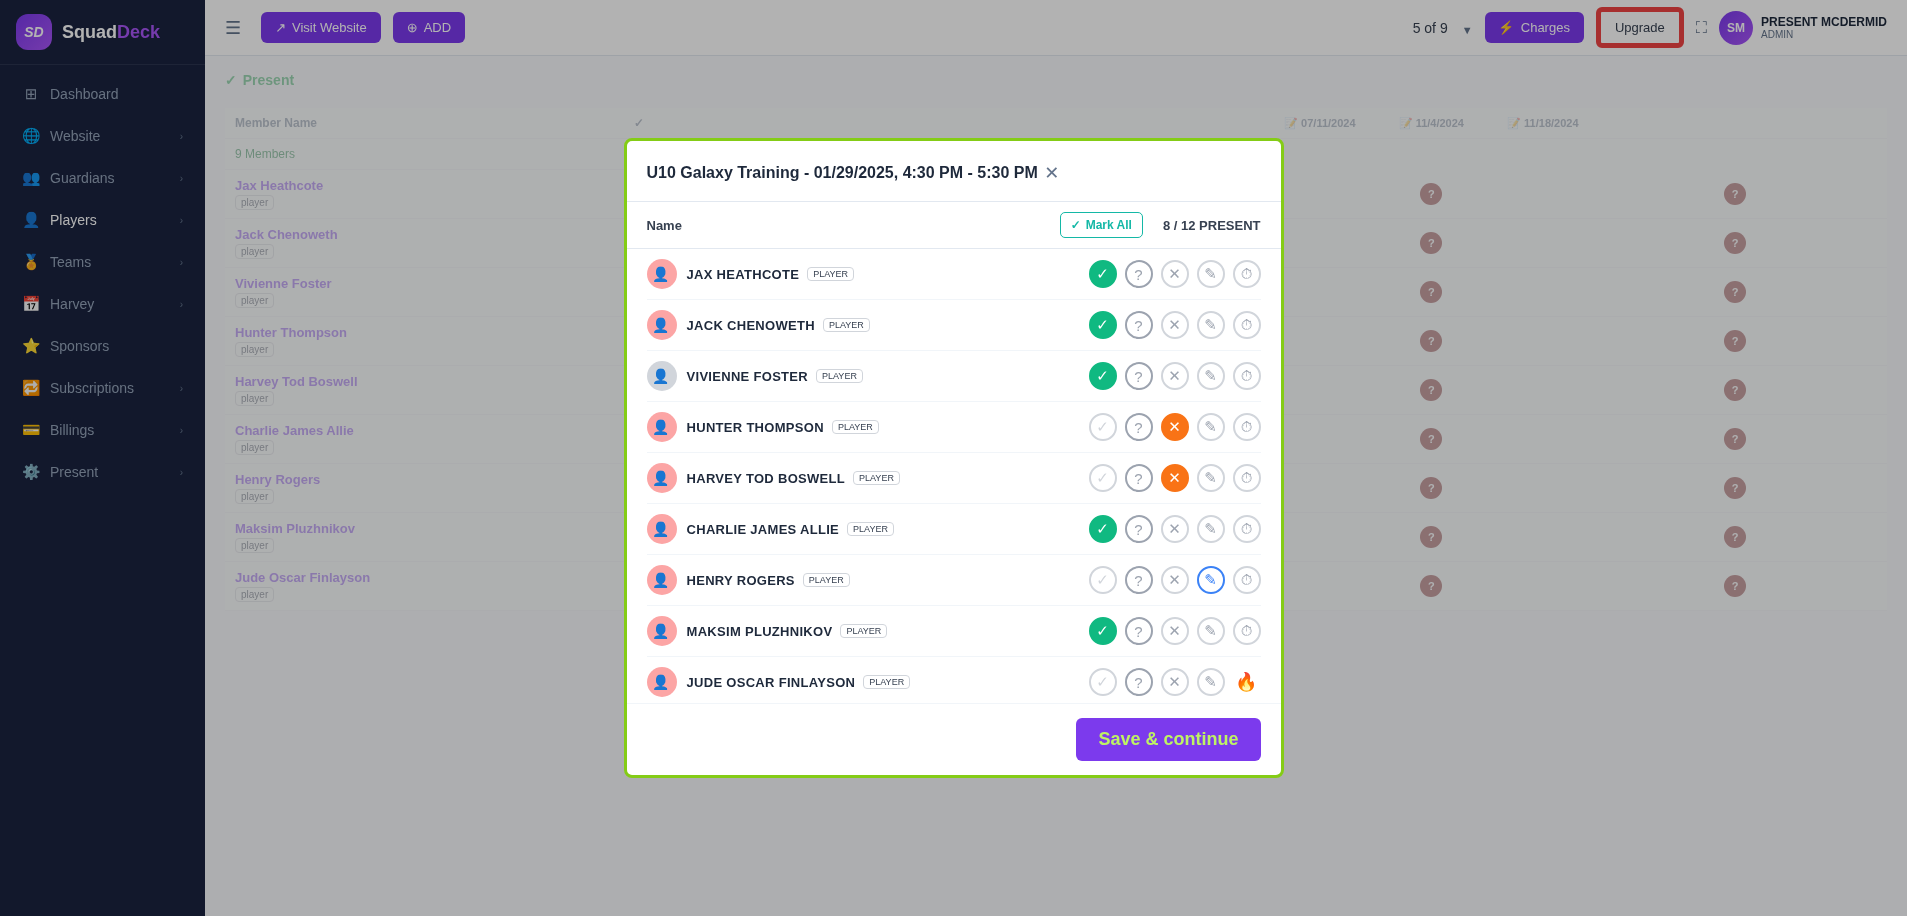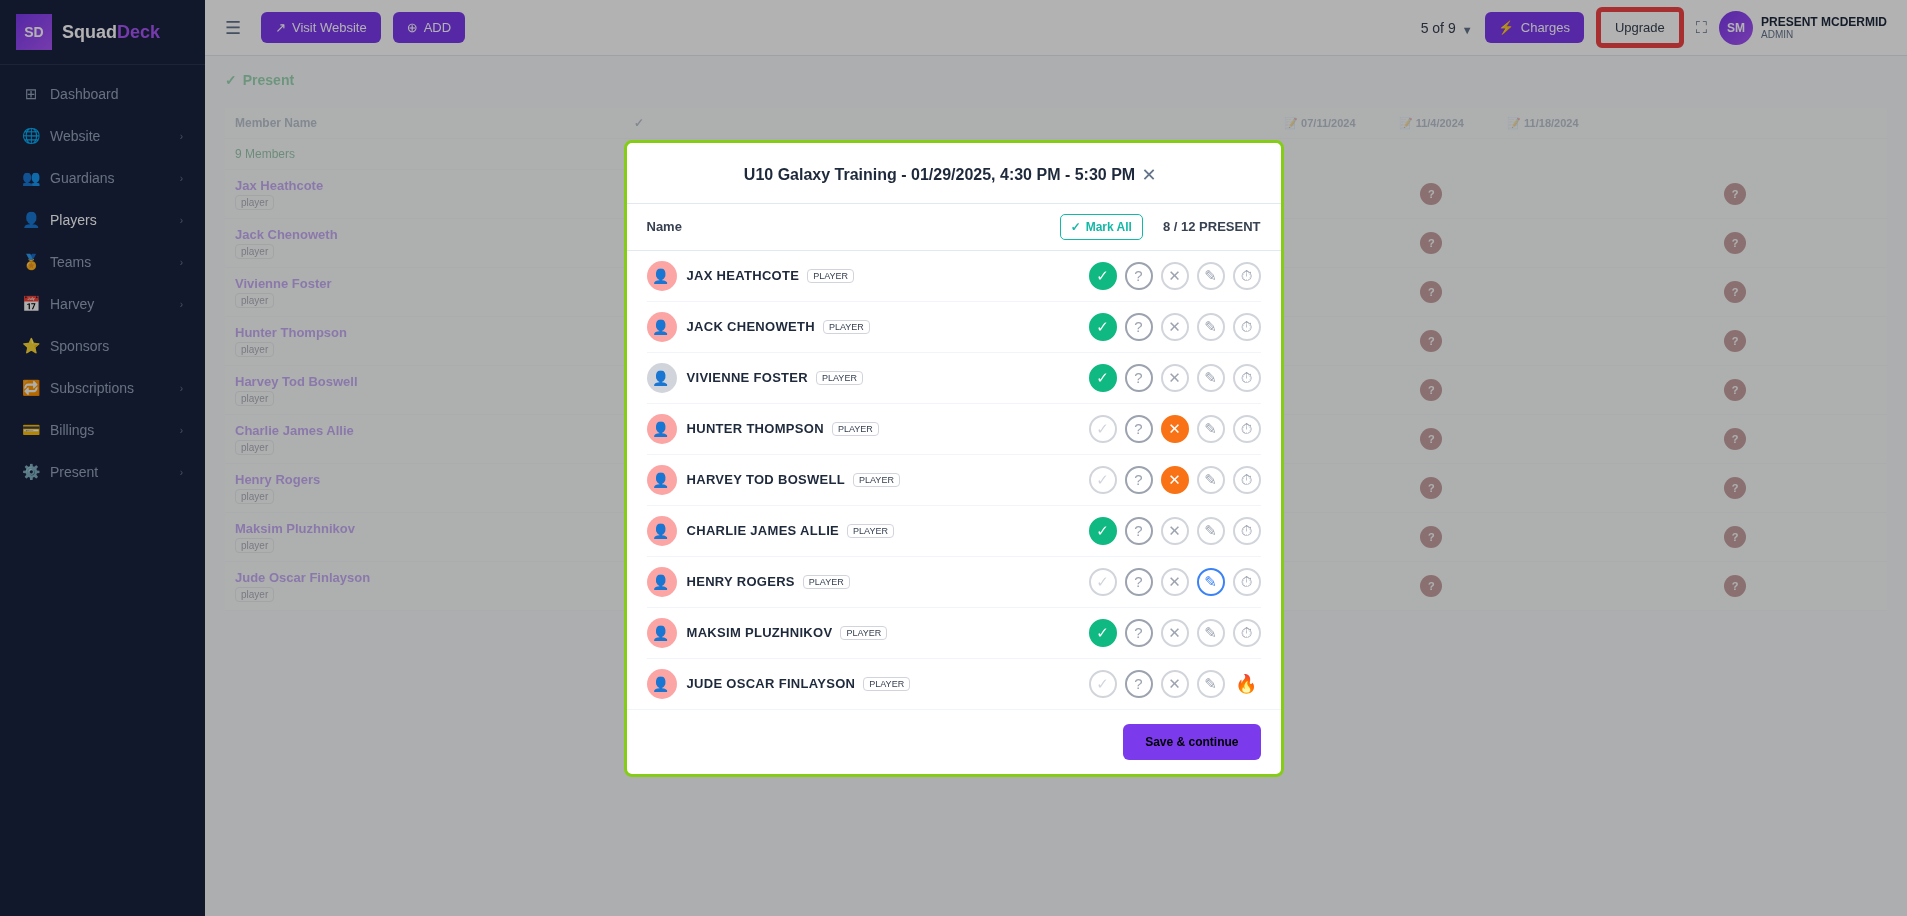--- a/index.html
+++ b/index.html
@@ -18,23 +18,23 @@
     .sidebar-logo {
       display: flex;
       align-items: center;
       gap: 10px;
       padding: 14px 16px;
       border-bottom: 1px solid rgba(255,255,255,0.08);
     }
     .logo-icon {
       width: 36px; height: 36px;
       background: linear-gradient(135deg, #7c3aed, #a855f7);
-      border-radius: 0;
+      border-radius: 12px;
       display: flex; align-items: center; justify-content: center;
-      font-weight: bold; font-size: 14px; color: #fff;
+      font-weight: bold; font-size: 14px; color: #fff; font-style: italic;
     }
     .logo-text { font-size: 18px; font-weight: 700; color: #fff; }
     .logo-text span { color: #a855f7; }
 
     .sidebar-nav { display: flex; flex-direction: column; padding: 8px 0; flex: 1; }
     .nav-item {
       display: flex; align-items: center; justify-content: space-between;
       padding: 11px 16px;
       cursor: pointer;
       color: #94a3b8;
@@ -68,21 +68,21 @@
       padding: 8px 14px; font-size: 13px; cursor: pointer;
     }
     .btn-add {
       display: flex; align-items: center; gap: 6px;
       background: #7c3aed; color: #fff;
       border: none; border-radius: 6px;
       padding: 8px 14px; font-size: 13px; cursor: pointer;
     }
     .topbar-spacer { flex: 1; }
     .pagination-control {
-      display: flex; align-items: flex-end; gap: 6px;
+      display: flex; align-items: flex-end; gap: 14px;
       font-size: 14px; color: #374151; font-weight: 500;
     }
     .pagination-dropdown { font-size: 11px; color: #64748b; cursor: pointer; }
     .btn-charges {
       display: flex; align-items: center; gap: 6px;
       background: #7c3aed; color: #fff;
       border: none; border-radius: 6px;
       padding: 8px 14px; font-size: 13px; cursor: pointer;
     }
     .btn-upgrade {
@@ -124,21 +124,21 @@
       width: 660px;
       max-height: 640px;
       display: flex;
       flex-direction: column;
       z-index: 101;
       position: relative;
     }
     .modal-header {
       display: flex;
       align-items: center;
-      justify-content: center;
+      justify-content: flex-start;
       padding: 18px 20px 14px;
       border-bottom: 1px solid #e2e8f0;
     }
     .modal-title {
       font-size: 16px;
       font-weight: 700;
       color: #1e293b;
     }
     .modal-close {
       cursor: pointer;
@@ -247,25 +247,25 @@
 
     
     .modal-footer {
       padding: 14px 20px;
       display: flex;
       justify-content: flex-end;
       border-top: 1px solid #f1f5f9;
     }
     .btn-save-continue {
       background: #7c3aed;
-      color: #000000;
+      color: #bef264;
       border: none;
       border-radius: 6px;
       padding: 11px 22px;
-      font-size: 12px;
+      font-size: 18px;
       font-weight: 600;
       cursor: pointer;
     }
 
     
     .bg-content {
       position: absolute;
       top: 0; left: 0; right: 0; bottom: 0;
       padding: 16px 20px;
     }

